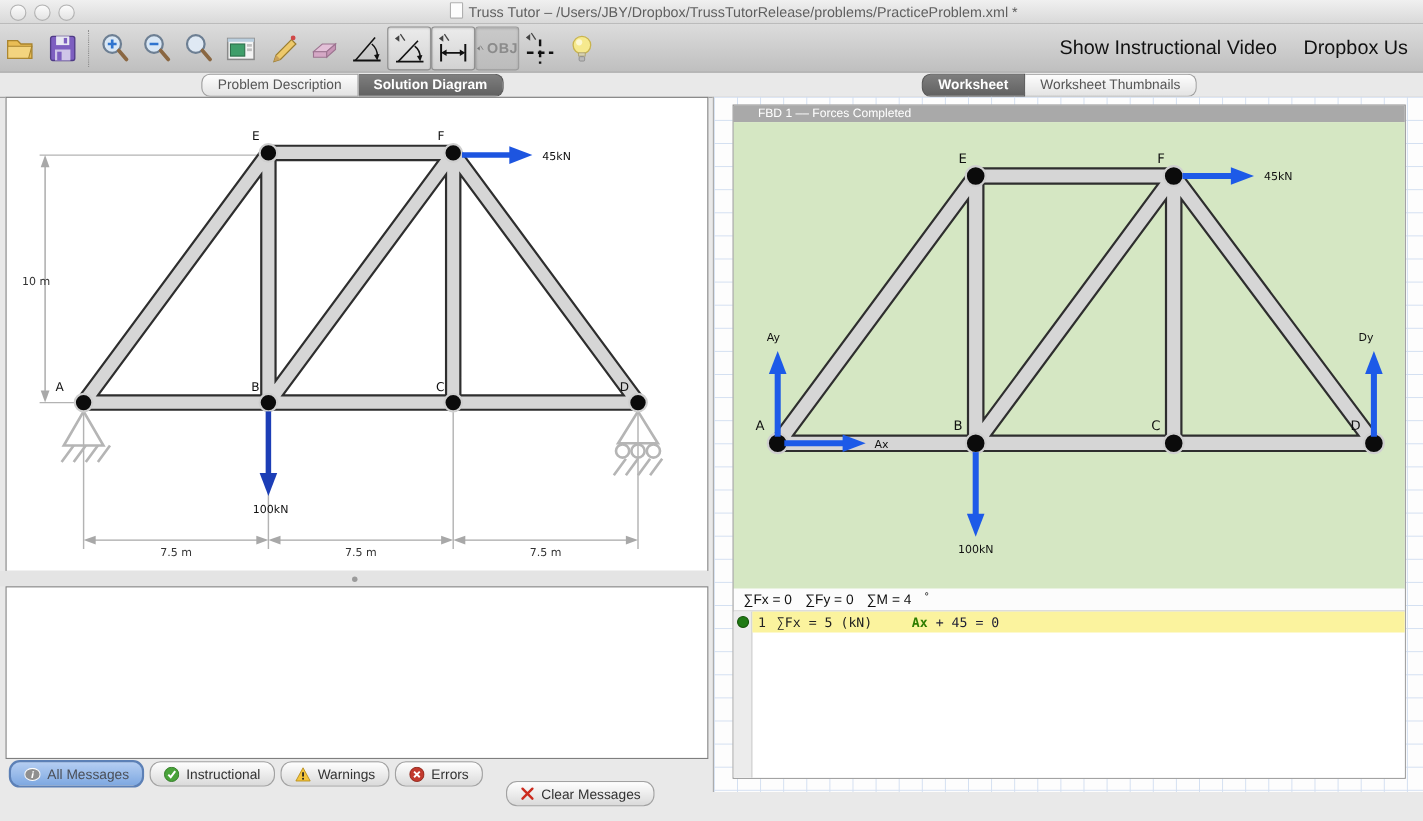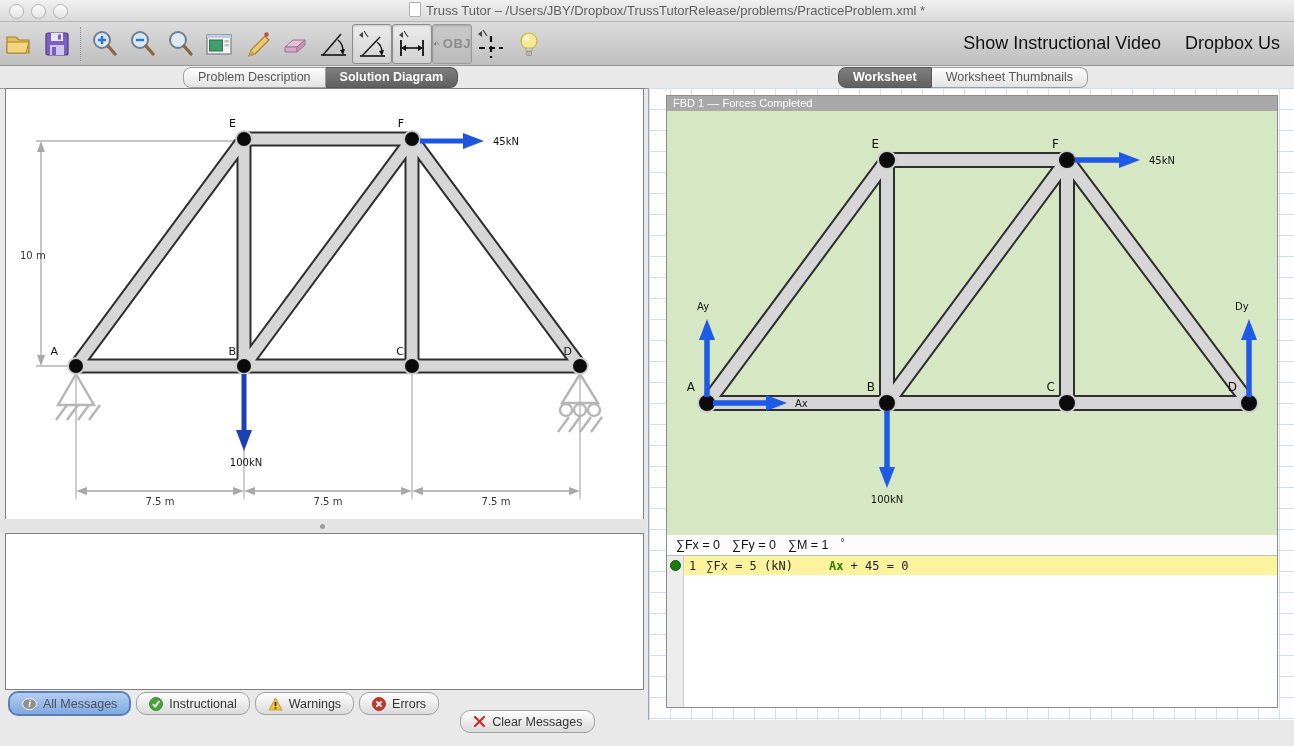--- a/index.html
+++ b/index.html
@@ -50,21 +50,21 @@
   .mbtn.sel{background:linear-gradient(#b5cef2,#7ea8e1);border:2px solid #5c80b6;color:#4b4f58;}
   .mclear{margin-left:16px;margin-top:36px;}
   
   .worksheet{position:absolute;left:648px;top:88px;width:646px;height:632px;background:#fdfdfd;
     border-left:1px solid #a5a5a5;
     background-image:linear-gradient(to right,#d3dff1 1px,transparent 1px),
                      linear-gradient(to bottom,#d3dff1 1px,transparent 1px);
     background-size:21px 21px;}
   .fbd-card{position:absolute;left:17px;top:7px;width:610px;height:611px;background:#fff;
     border:1px solid #8c8c8c;display:flex;flex-direction:column;}
-  .fbd-head{height:15px;background:#a9a9a9;color:#fff;font-size:11px;line-height:15px;padding-left:6px;}
+  .fbd-head{height:15px;background:#a9a9a9;color:#fff;font-size:11px;line-height:15px;padding-left:22px;}
   .fbd-canvas{height:424px;background:#d5e7c3;position:relative;}
   .eqbar{height:20px;background:#fcfcfc;border-bottom:1px solid #bdbdbd;display:flex;align-items:center;
     font-size:12.5px;color:#111;padding-left:9px;gap:12px;}
   .eqdeg{font-size:10px;vertical-align:top;margin-top:-6px;}
   .eqrows{flex:1;position:relative;background:#fff;}
   .gutter{position:absolute;left:0;top:0;bottom:0;width:16px;background:#ececec;border-right:1px solid #cfcfcf;}
   .rowdot{position:absolute;left:3px;top:4px;width:11px;height:11px;border-radius:50%;
     background:#1f7a14;border:1px solid #145208;box-sizing:border-box;}
   .eqrow{position:relative;margin-left:17px;height:19px;background:#fbf39e;display:flex;align-items:center;
     font-family:"DejaVu Sans Mono",monospace;font-size:12px;color:#222;padding-left:5px;}
@@ -383,21 +383,21 @@
         <g>
           <path d="M582 286v-59" stroke="#1d5ae8" stroke-width="5.5"></path>
           <polygon points="582,208 574,229 590,229" fill="#1d5ae8"></polygon>
           <text x="568" y="199" font-size="10" fill="#111">Dy</text>
         </g>
       </svg>
     </div>
     <div class="eqbar">
       <span>∑Fx = 0</span>
       <span>∑Fy = 0</span>
-      <span>∑M = 1</span>
+      <span>∑M = 4</span>
       <span class="eqdeg">°</span>
     </div>
     <div class="eqrows">
       <div class="gutter"></div>
       <div class="eqrow">
         <span class="rnum">1</span>
         <span>∑Fx = 5 (kN)</span>
         <span class="rspace"></span>
         <span class="rvar">Ax</span>
         <span class="rrest"> + 45 = 0</span>

